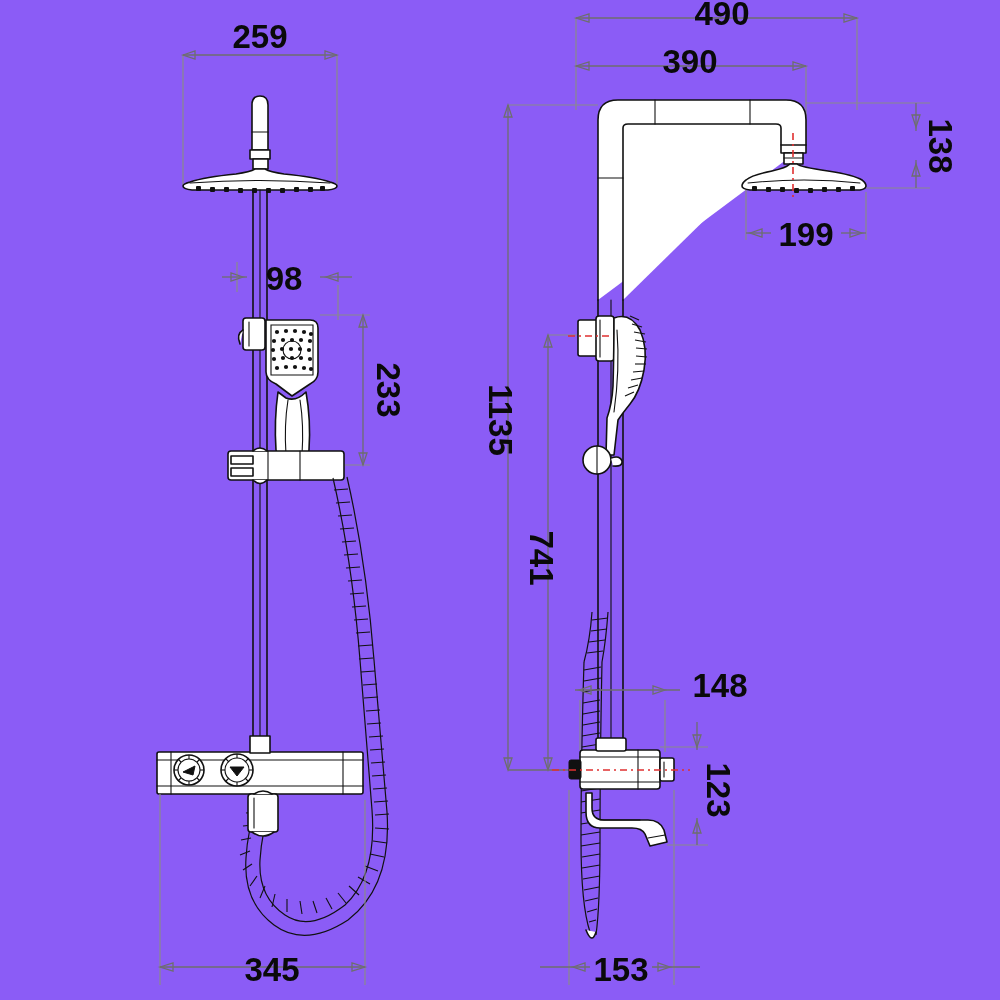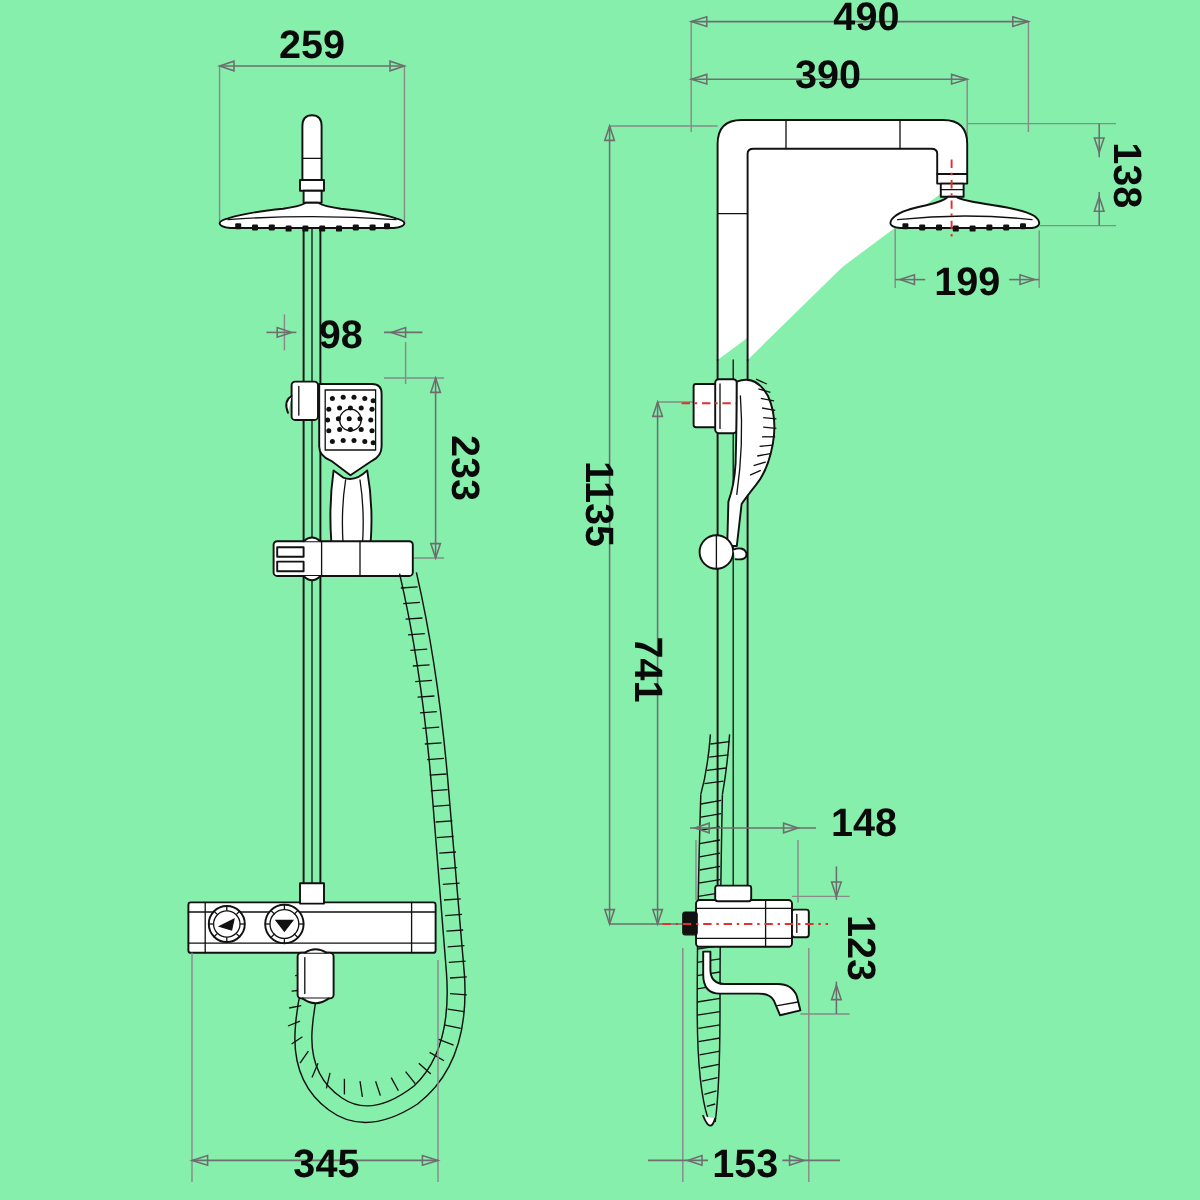--- a/index.html
+++ b/index.html
@@ -1,18 +1,18 @@
 <!DOCTYPE html>
 <html><head>
 <meta charset="utf-8">
 <style>
   html,body{margin:0;padding:0;background:#ffffff;}
   body{width:1000px;height:1000px;overflow:hidden;
        font-family:"Liberation Sans","DejaVu Sans",sans-serif;}
-  #sheet{position:relative;width:1000px;height:1000px;background:#86efac;}
+  #sheet{position:relative;width:1000px;height:1000px;background:#8b5cf6;}
   svg{display:block;}
   .dimtext{font-family:"Liberation Sans","DejaVu Sans",sans-serif;
            font-size:33px;font-weight:700;fill:#0a0a0a;}
   .dimtext.vert{writing-mode:vertical-rl;}
   .dline{stroke:#6e6e6e;stroke-width:1.3;fill:none;}
   .extline{stroke:#8a8a8a;stroke-width:1.2;fill:none;}
   .part{stroke:#111;stroke-width:1.6;fill:#fff;stroke-linejoin:round;stroke-linecap:round;}
   .partthin{stroke:#111;stroke-width:1.1;fill:none;stroke-linecap:round;}
   .nozzle{fill:#111;}
   .center{stroke:#e03030;stroke-width:1.6;fill:none;stroke-dasharray:7 4 2 4;}

